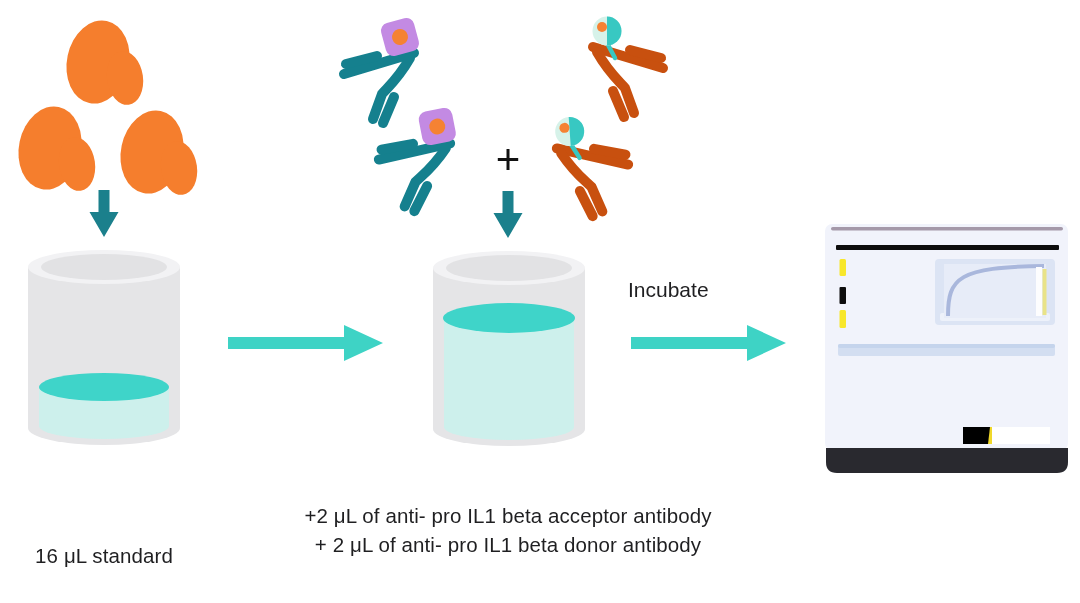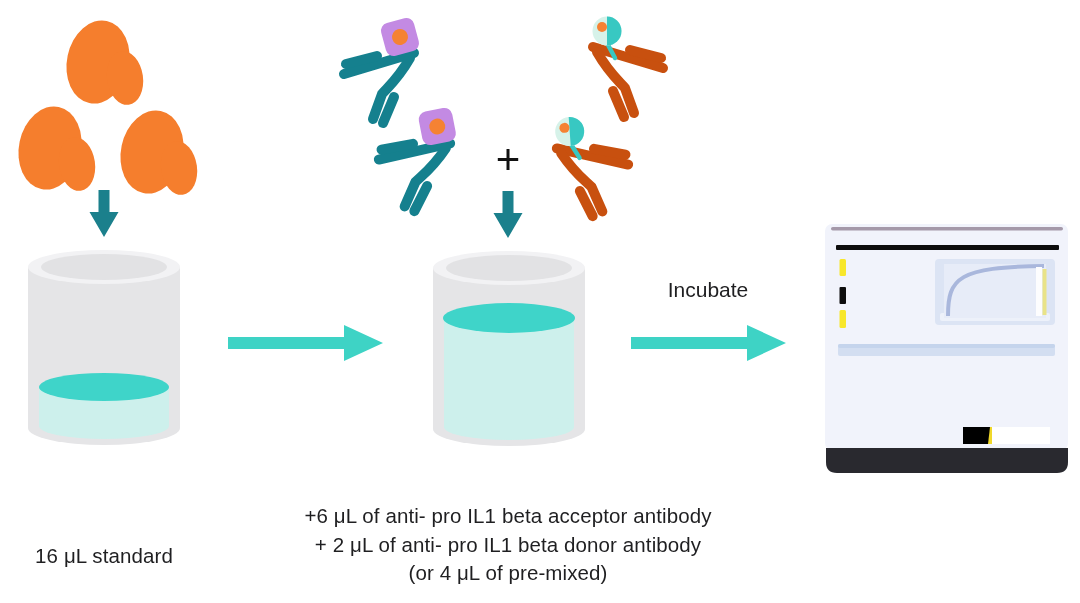--- a/index.html
+++ b/index.html
@@ -25,21 +25,21 @@
     left:488px;top:136px;
     width:40px;height:48px;
     font-size:42px;line-height:48px;
     font-weight:500;color:#111;
     text-align:center;
   }
   .incubate{
     position:absolute;
     left:628px;top:278px;width:160px;
     font-size:21px;color:#1f1f21;
-    text-align:center;
+    text-align:left;
   }
 </style>
 </head>
 <body>
 
 <div id="canvas">
 
   <svg id="art" width="1080" height="603" viewBox="0 0 1080 603">
 
     <defs>
@@ -165,18 +165,17 @@
 
   <div class="plus">+</div>
 
   <div class="incubate">Incubate</div>
 
   <div class="caption" style="left:4px;top:502px;width:200px;margin-top:40px;">
     <span>16 μL standard</span>
   </div>
 
   <div class="caption" style="left:248px;top:502px;width:520px;">
-    <span>+6 μL of anti- pro IL1 beta acceptor antibody</span>
+    <span>+2 μL of anti- pro IL1 beta acceptor antibody</span>
     <span>+ 2 μL of anti- pro IL1 beta donor antibody</span>
-    <span>(or 4 μL of pre-mixed)</span>
   </div>
 
 </div>
 
 </body></html>

